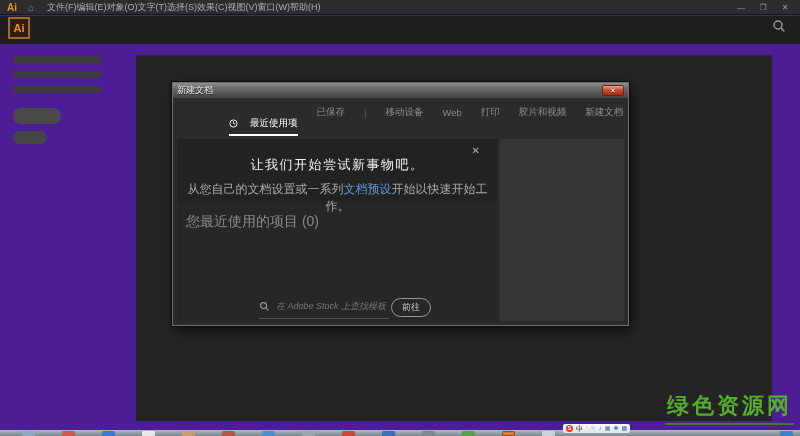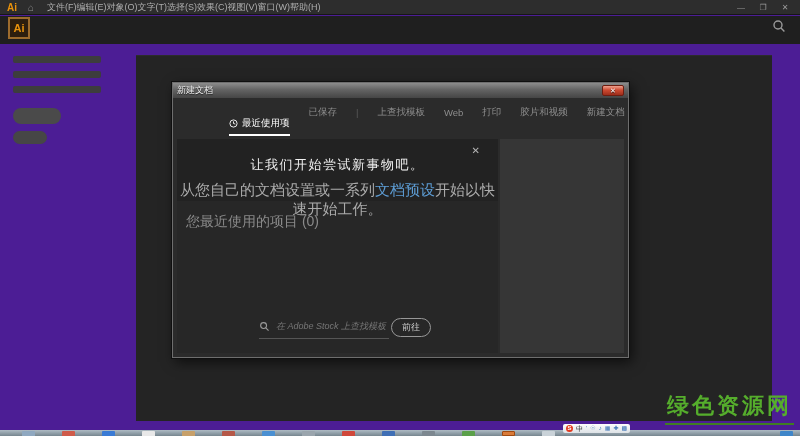--- a/index.html
+++ b/index.html
@@ -29,53 +29,53 @@
     font-weight:bold; font-size:11px; display:flex; align-items:center; justify-content:center;
   }
   .search-icon { position:absolute; right:13px; top:2px; }
   
   .main-panel { position:absolute; left:136px; top:55px; width:636px; height:366px; background:#242424; border-top:1px solid #2c2c2c; }
   .skel-bar { position:absolute; left:13px; width:88px; height:7px; background:#3d3d3d; border-radius:2px; }
   .skel-pill1 { position:absolute; left:13px; top:108px; width:48px; height:16px; background:#4a4a4a; border-radius:8px; }
   .skel-pill2 { position:absolute; left:13px; top:131px; width:34px; height:13px; background:#464646; border-radius:7px; }
   
   .dialog {
-    position:absolute; left:172px; top:82px; width:457px; height:276px;
+    position:absolute; left:172px; top:82px; width:457px; height:244px;
     background:#2e2e2e; border:1px solid #6e6e6e;
     box-shadow:0 0 0 1px #0f0f0f, 3px 4px 12px rgba(0,0,0,.65);
   }
   .dialog-titlebar {
     height:15px; background:linear-gradient(180deg,#8c8c8c 0%,#636363 45%,#454545 100%);
     display:flex; align-items:center; padding:0 4px;
     font-size:9px; color:#f2f2f2; text-shadow:0 1px 1px #1a1a1a;
   }
   .dialog-close {
     margin-left:auto; width:22px; height:11px;
     background:linear-gradient(180deg,#f0a18e 0%,#cd4a32 45%,#9e2e1b 100%);
     border:1px solid #6d1d10; border-radius:2px;
     color:#fff; font-size:7px; line-height:9px; text-align:center; cursor:default;
   }
   .dialog-body { position:absolute; left:0; top:15px; right:0; bottom:0; background:#2b2b2b; }
   .tabs {
     position:absolute; left:56px; top:6px; right:4px; height:20px;
     display:flex; align-items:center; gap:19px; font-size:9.5px; color:#8d8d8d; white-space:nowrap;
   }
   .tab { cursor:default; padding-bottom:4px; }
-  .tab.active { color:#ffffff; border-bottom:2px solid #fff; display:flex; align-items:center; gap:4px;margin-top:24px; }
+  .tab.active { color:#ffffff; border-bottom:2px solid #fff; display:flex; align-items:center; gap:12px;margin-top:24px; }
   .tab-divider { color:#5a5a5a; padding-bottom:4px; }
   .dlg-content { position:absolute; left:4px; top:41px; right:4px; bottom:4px; display:flex; }
   .dlg-left { position:relative; width:321px; background:#272727; }
   .dlg-right { flex:1; margin-left:2px; background:#363636; }
   .banner { position:absolute; left:0; top:0; right:0; height:62px; background:#222222; }
   .banner-close { position:absolute; right:18px; top:6px; color:#b5b5b5; font-size:10px; cursor:default; }
   .banner-heading { padding-top:17px; text-align:center; color:#f2f2f2; font-size:13px; letter-spacing:1.5px; }
-  .banner-sub { margin-top:7px; text-align:center; color:#ababab; font-size:15px; }
+  .banner-sub { margin-top:7px; text-align:center; color:#ababab; font-size:12px; }
   .banner-sub a { color:#5d9dd5; text-decoration:none; }
   .recent-label { position:absolute; left:9px; top:74px; font-size:14px; color:#8a8a8a; }
-  .search-row { position:absolute; left:0; right:0; bottom:14px; height:22px;margin-top:24px; }
+  .search-row { position:absolute; left:0; right:0; bottom:2px; height:22px;margin-top:24px; }
   .search-field {
     position:absolute; left:82px; top:3px; width:130px;
     display:flex; align-items:center; gap:6px;
     border-bottom:1px solid #555; padding-bottom:5px;
   }
   .search-placeholder { font-style:italic; font-size:9px; color:#767676; white-space:nowrap; }
   .go-button {
     position:absolute; left:214px; top:1px; padding:2px 10px;
     border:1px solid #979797; border-radius:10px;
     background:transparent; color:#cccccc; font-size:9px; cursor:default;
@@ -158,21 +158,21 @@
         <span class="tab active">
           <svg width="9" height="9" viewBox="0 0 10 10">
             <circle cx="5" cy="5" r="4" fill="none" stroke="#ffffff" stroke-width="1"></circle>
             <line x1="5" y1="5" x2="5" y2="2.6" stroke="#ffffff" stroke-width="1"></line>
             <line x1="5" y1="5" x2="7" y2="5.6" stroke="#ffffff" stroke-width="1"></line>
           </svg>
           <span>最近使用项</span>
         </span>
         <span class="tab">已保存</span>
         <span class="tab-divider">|</span>
-        <span class="tab">上查找模板</span>
+        <span class="tab">移动设备</span>
         <span class="tab">Web</span>
         <span class="tab">打印</span>
         <span class="tab">胶片和视频</span>
         <span class="tab">新建文档</span>
       </div>
       <div class="dlg-content">
         <div class="dlg-left">
           <div class="banner">
             <span class="banner-close">✕</span>
             <div class="banner-heading">让我们开始尝试新事物吧。</div>

